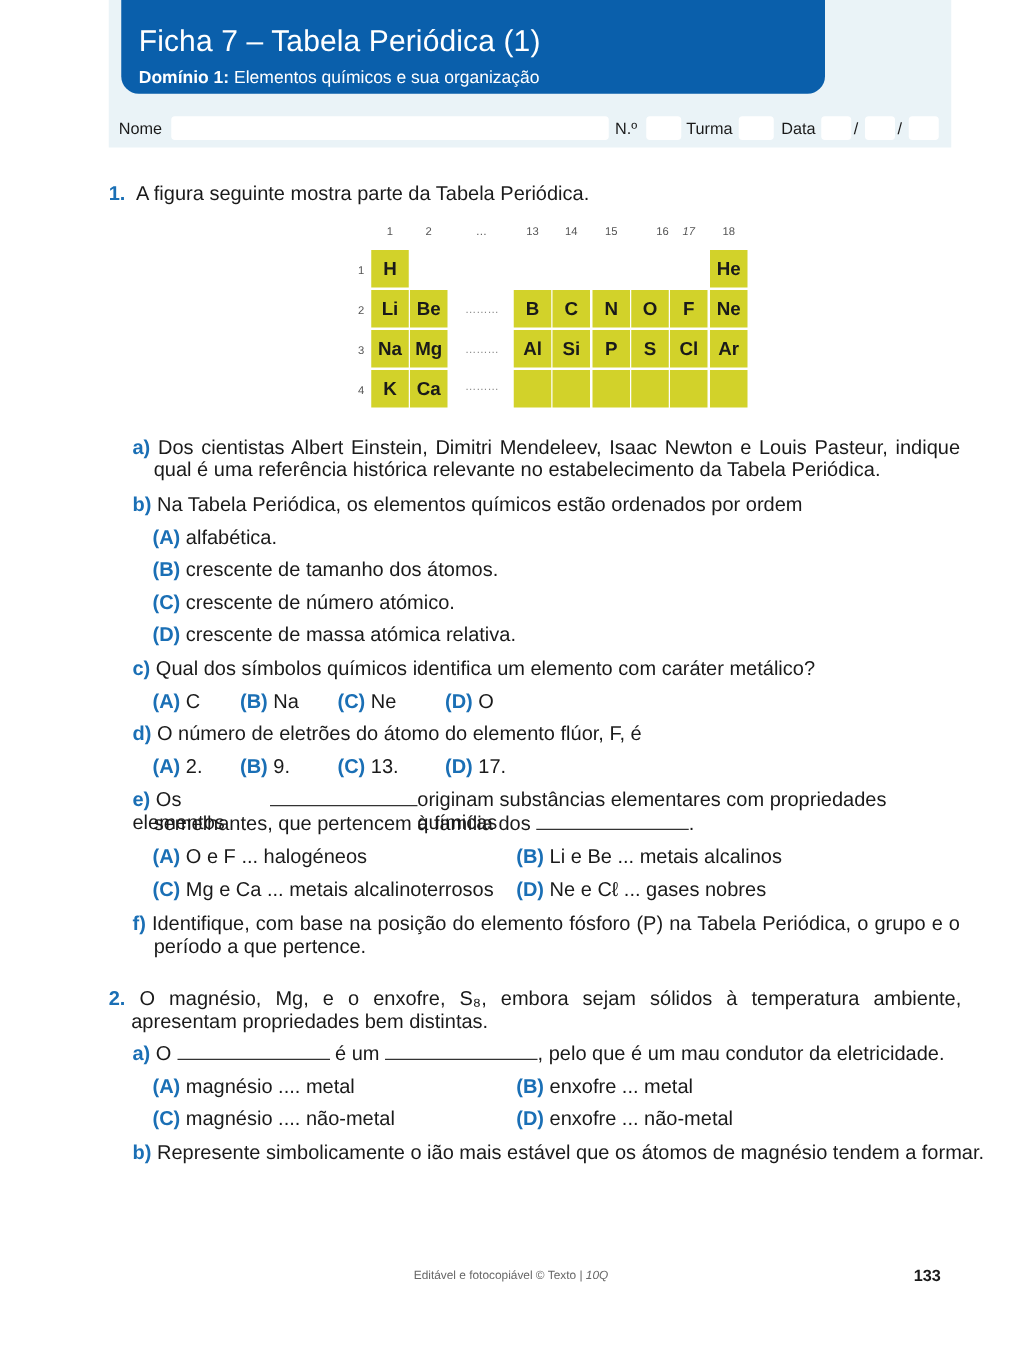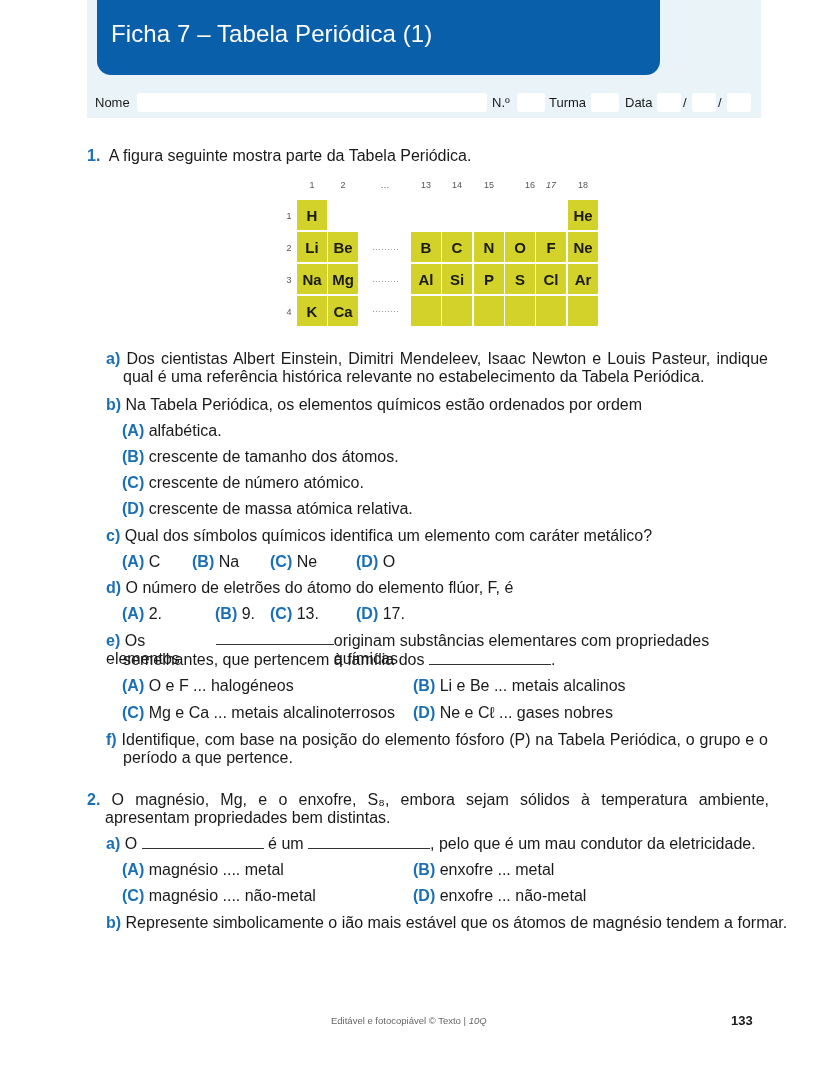--- a/index.html
+++ b/index.html
@@ -25,20 +25,21 @@
   .blank { display:inline-block; border-bottom:1px solid #333; height:12px; vertical-align:baseline; }
   .footer { position:absolute; top:1015px; left:331px; font-size:9.5px; color:#666; }
   .page-num { position:absolute; top:1013px; left:731px; font-size:13px; font-weight:bold; }
 </style>
 </head>
 <body>
 
 <div class="header-panel"></div>
 <div class="banner">
   <div class="title">Ficha 7 – Tabela Periódica (1)</div>
+  <div class="subtitle"><b>Domínio 1:</b><span> Elementos químicos e sua organização</span></div>
 </div>
 
 <div class="form-row">
   <span class="lbl" style="left:8px;">Nome</span>
   <div class="box" style="left:50px;width:350px;"></div>
   <span class="lbl" style="left:405px;">N.º</span>
   <div class="box" style="left:430px;width:28px;"></div>
   <span class="lbl" style="left:462px;">Turma</span>
   <div class="box" style="left:504px;width:28px;"></div>
   <span class="lbl" style="left:538px;">Data</span>
@@ -126,21 +127,21 @@
 <div class="txt" style="left:122px;top:553px;"><span class="opt-letter">(A)</span><span> C</span></div>
 <div class="txt" style="left:192px;top:553px;"><span class="opt-letter">(B)</span><span> Na</span></div>
 <div class="txt" style="left:270px;top:553px;"><span class="opt-letter">(C)</span><span> Ne</span></div>
 <div class="txt" style="left:356px;top:553px;"><span class="opt-letter">(D)</span><span> O</span></div>
 
 <div class="txt" style="left:106px;top:579px;">
   <span class="sub-letter">d)</span>
   <span>O número de eletrões do átomo do elemento flúor, F, é</span>
 </div>
 <div class="txt" style="left:122px;top:605px;"><span class="opt-letter">(A)</span><span> 2.</span></div>
-<div class="txt" style="left:192px;top:605px;margin-left:23px;"><span class="opt-letter">(B)</span><span> 9.</span></div>
+<div class="txt" style="left:192px;top:605px;"><span class="opt-letter">(B)</span><span> 9.</span></div>
 <div class="txt" style="left:270px;top:605px;"><span class="opt-letter">(C)</span><span> 13.</span></div>
 <div class="txt" style="left:356px;top:605px;"><span class="opt-letter">(D)</span><span> 17.</span></div>
 
 <div class="txt" style="left:106px;top:632px;width:645px;display:flex;justify-content:space-between;">
   <span><span class="sub-letter">e)</span> <span>Os elementos</span></span>
   <span class="blank" style="width:125px;"></span>
   <span>originam substâncias elementares com propriedades químicas</span>
 </div>
 <div class="txt" style="left:123px;top:651px;">
   <span>semelhantes, que pertencem à família dos</span>

